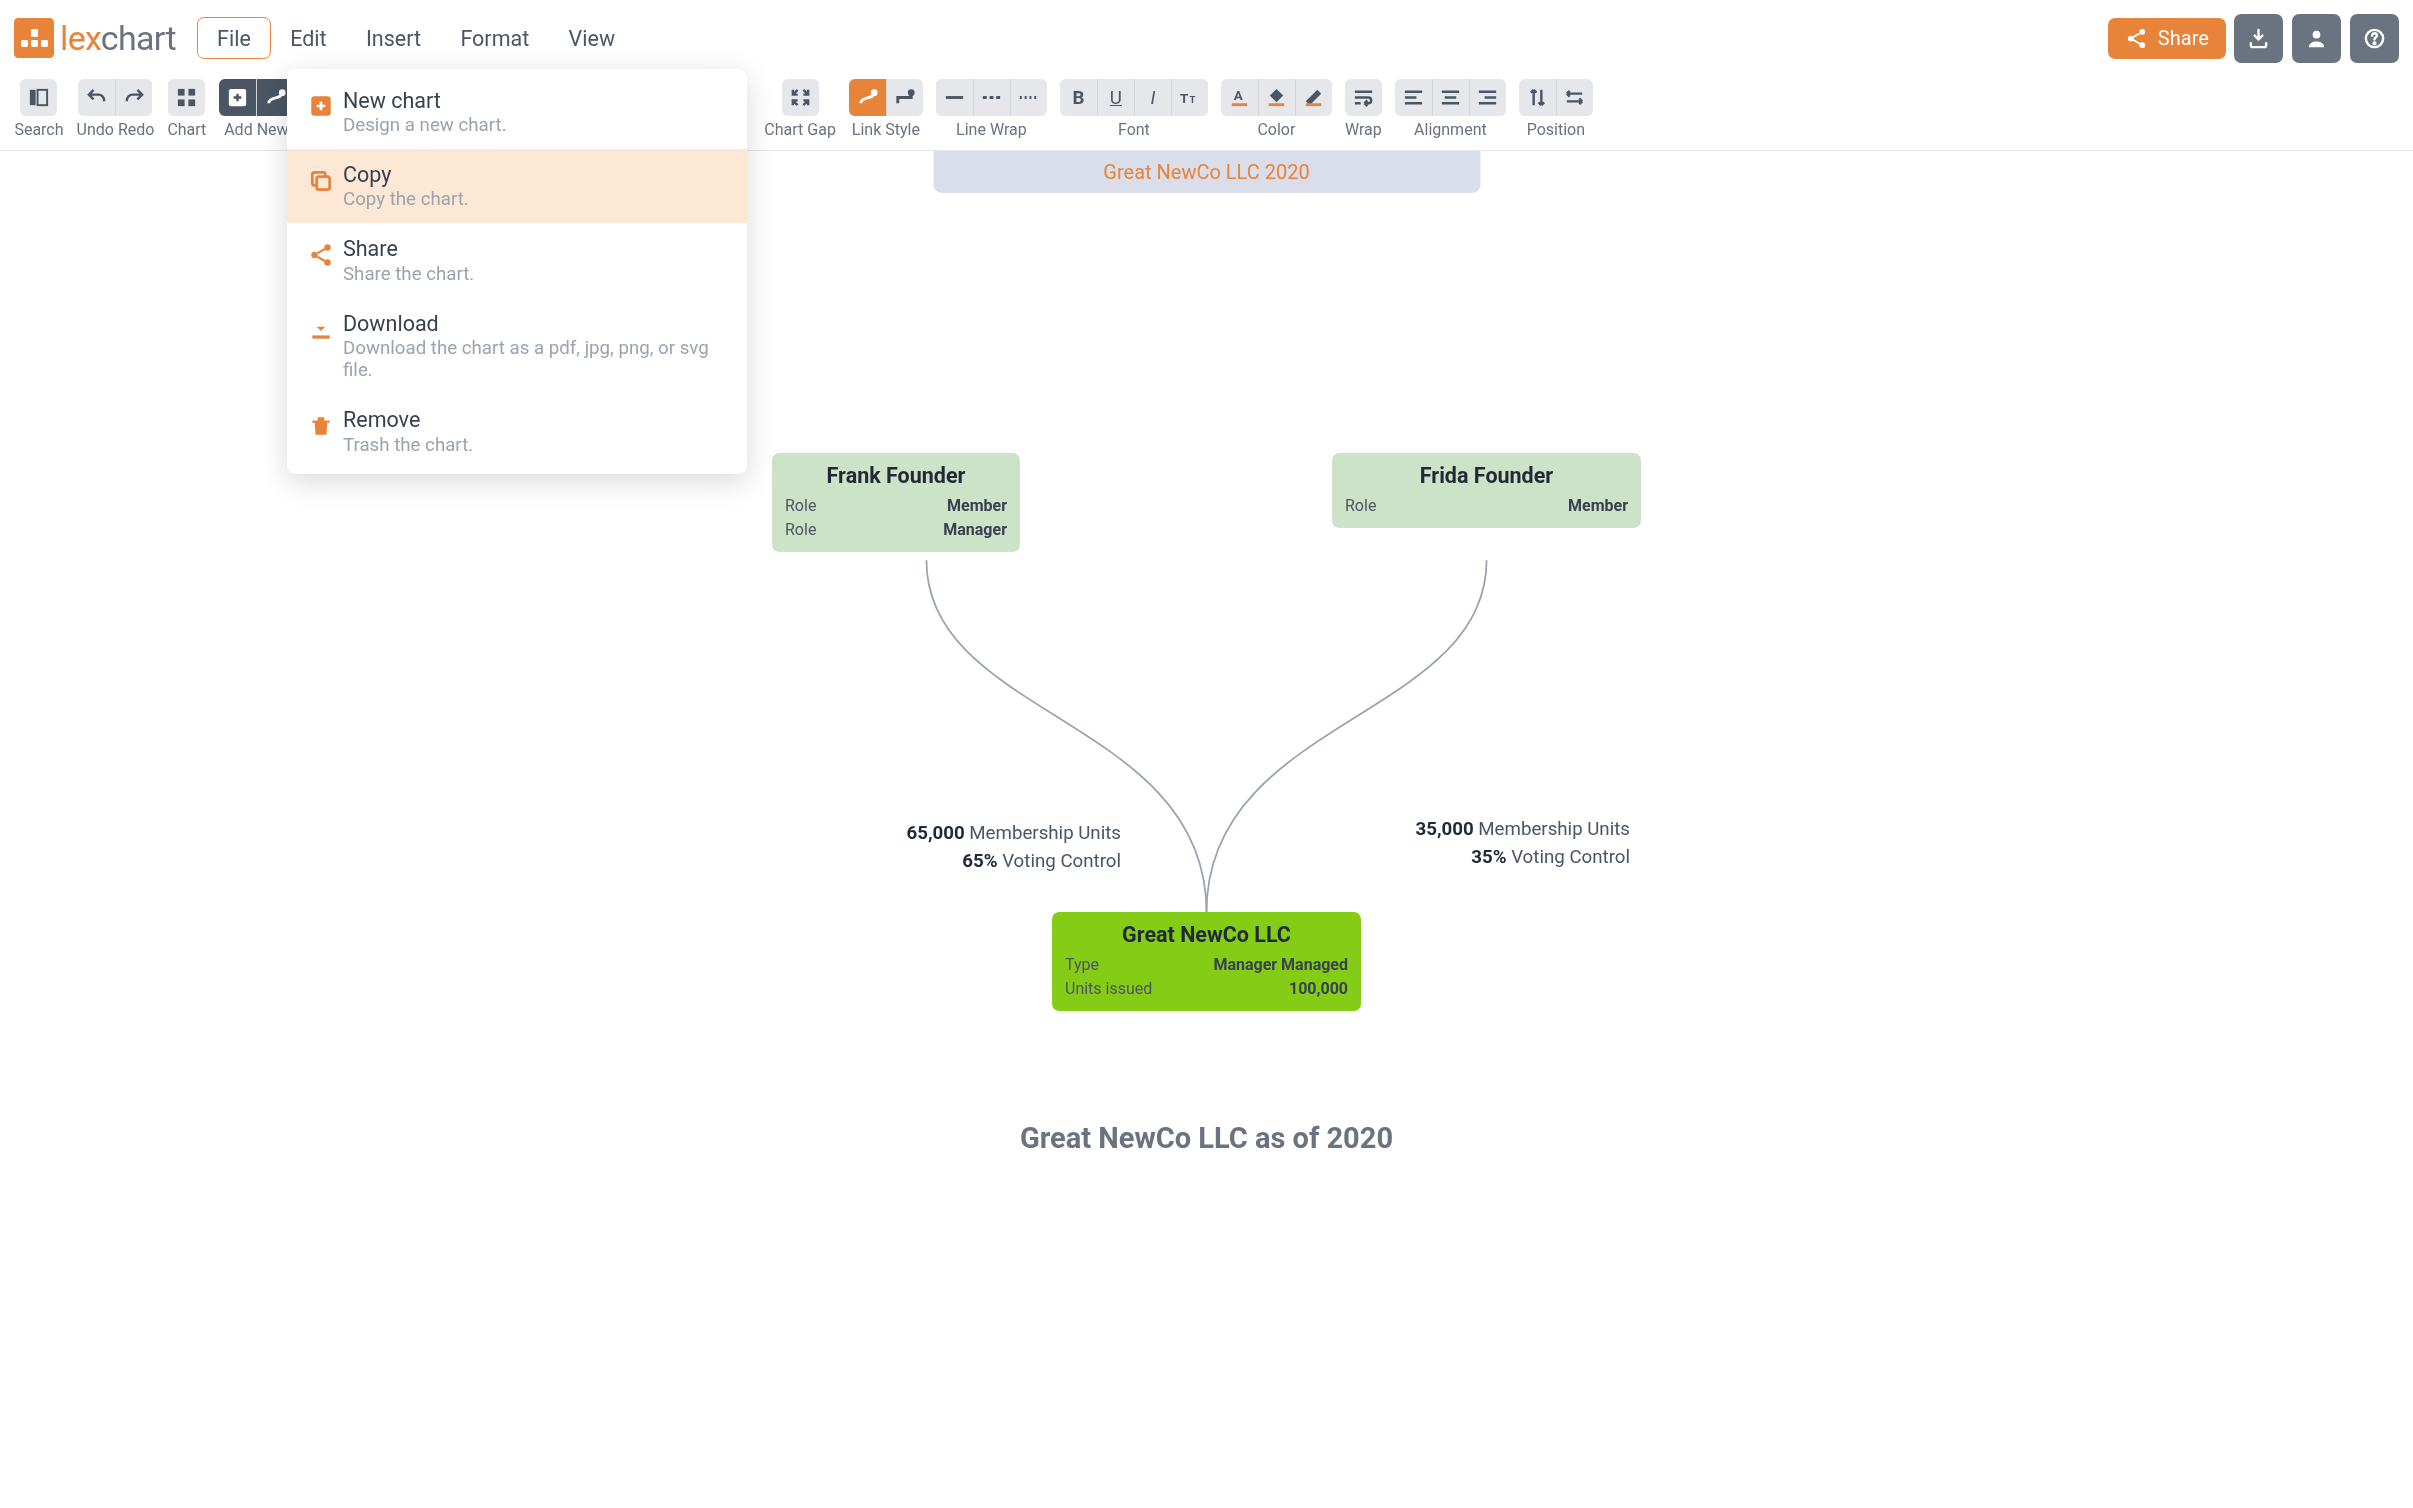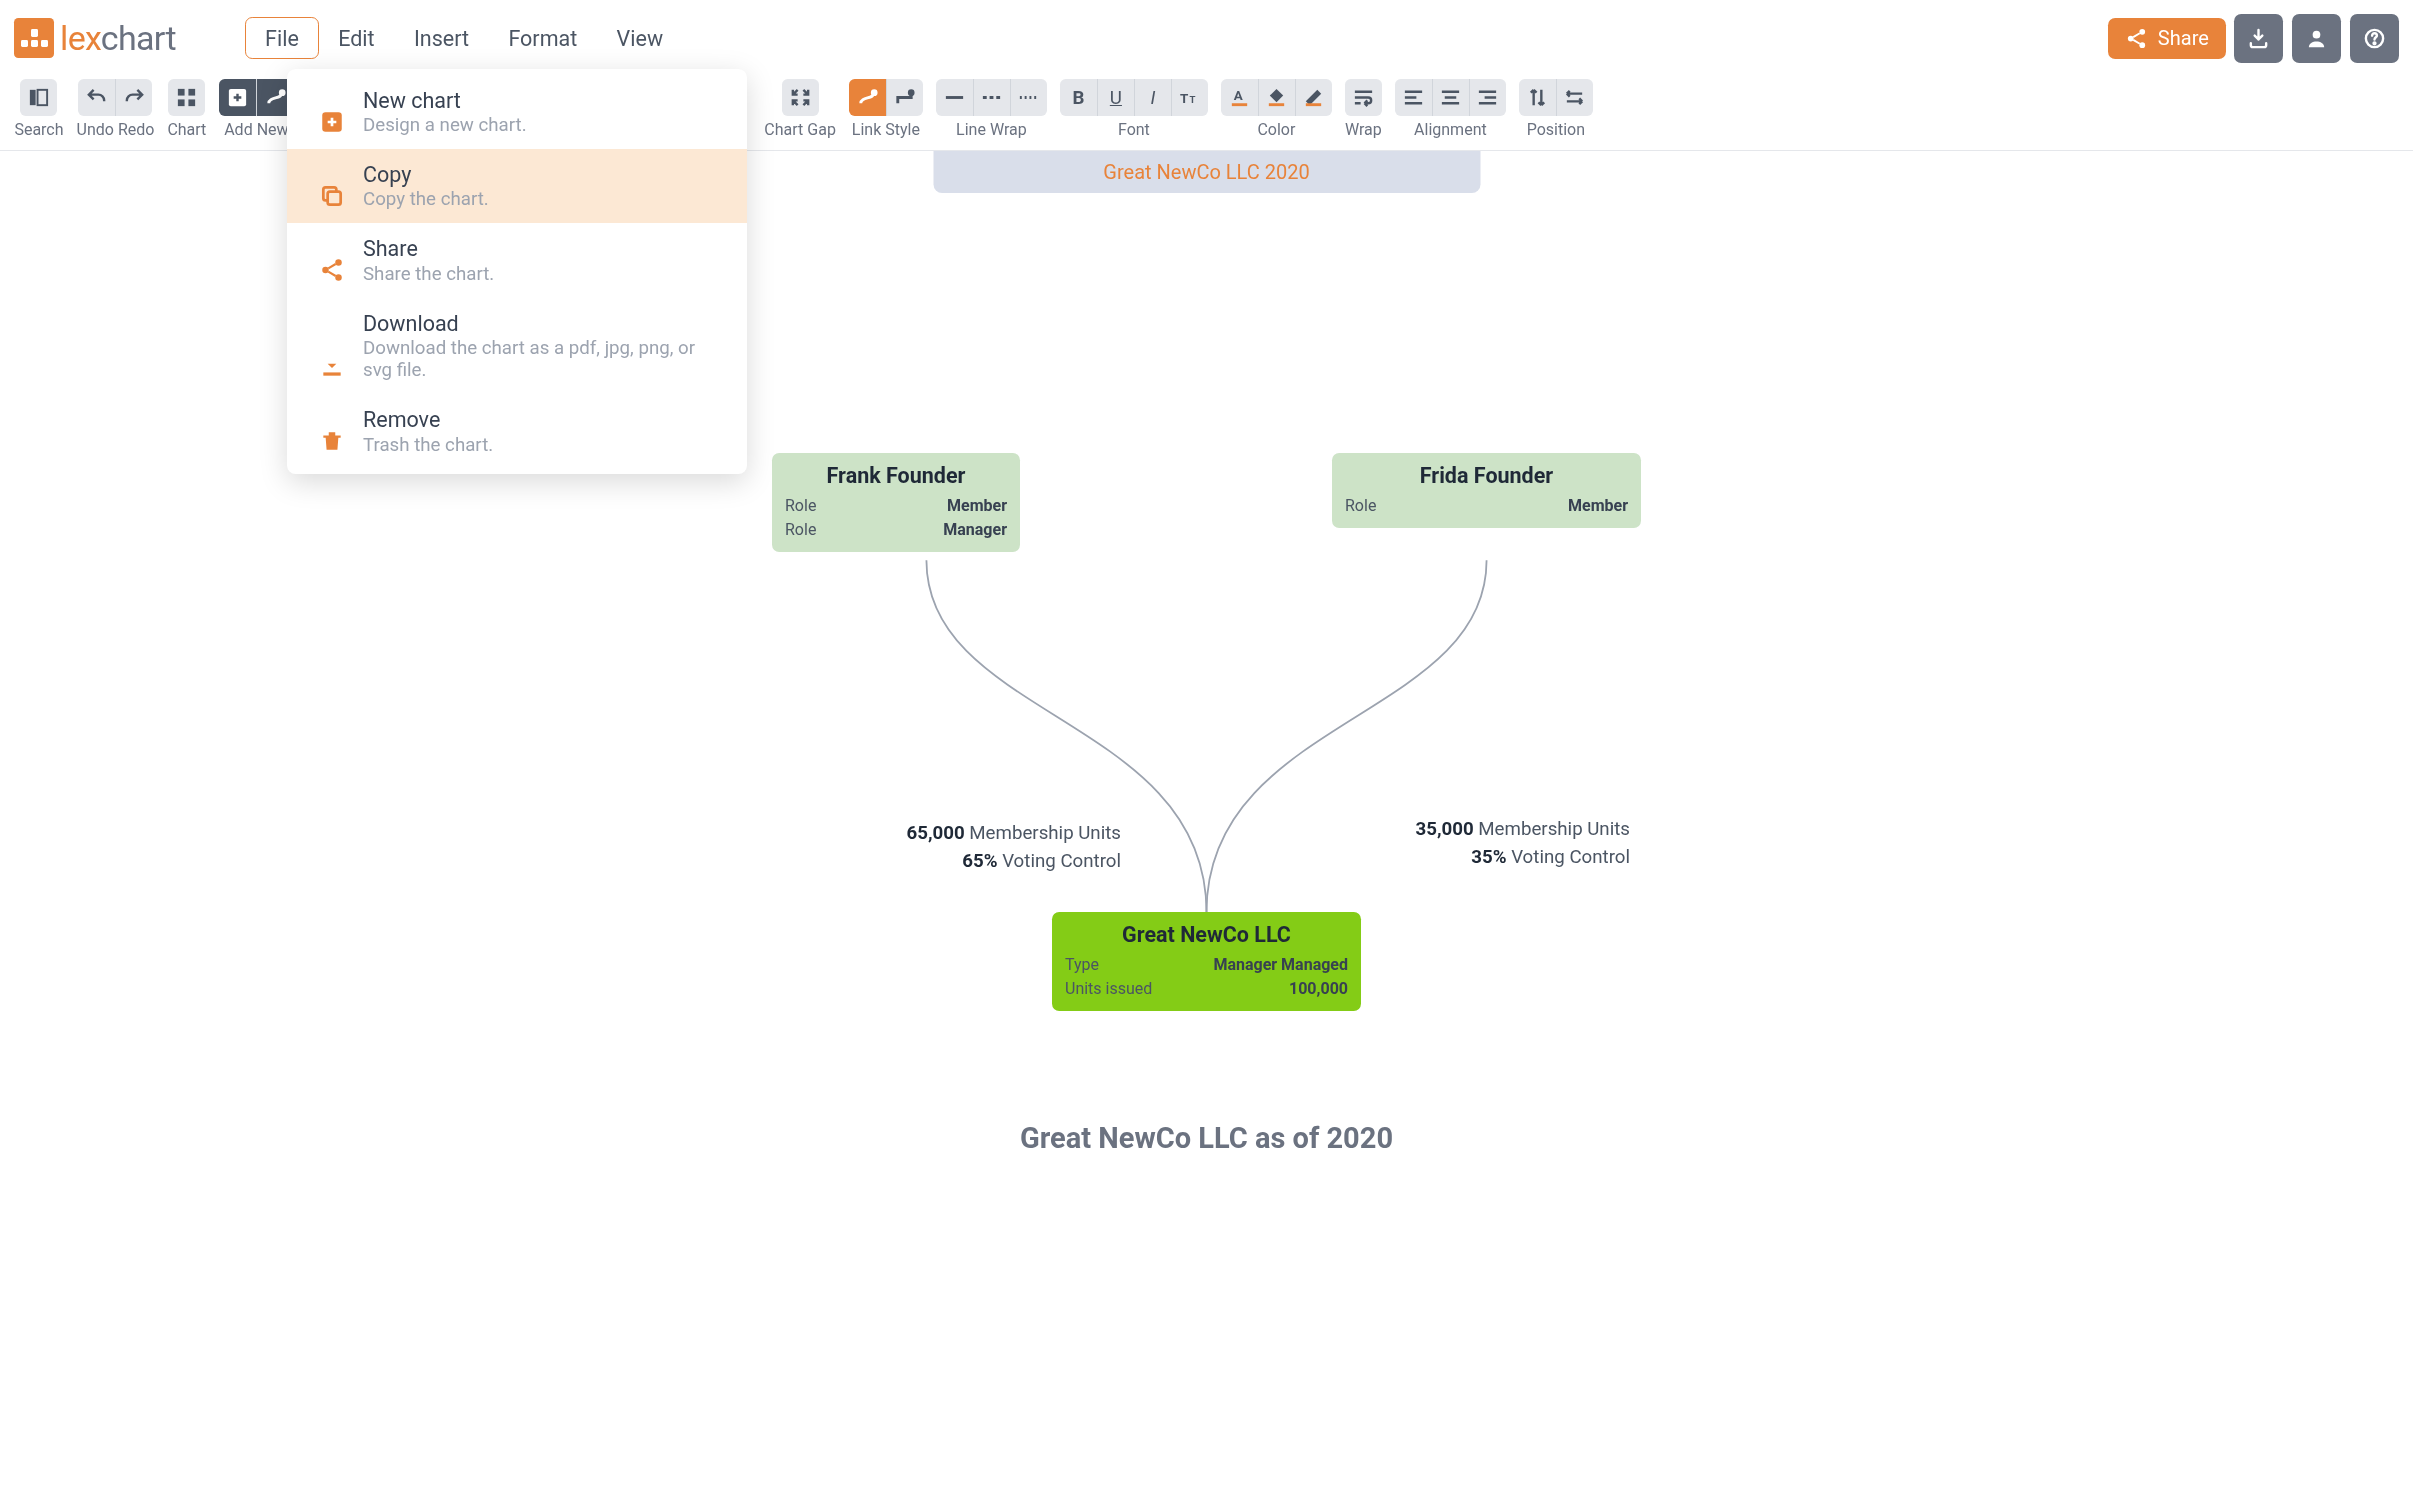--- a/index.html
+++ b/index.html
@@ -1,19 +1,19 @@
 <!DOCTYPE html>
 <html style="font-size:11.5px"><head>
 <meta charset="utf-8">
 <style>
   * { box-sizing: border-box; margin: 0; padding: 0; font-family: -apple-system, BlinkMacSystemFont, "Segoe UI", Roboto, Helvetica, Arial, sans-serif; }
   body { background: #fff; color: #333; width: 2413px; height: 1508px; overflow: hidden; transform-origin: top left; }
   
   
-  .topbar { display: flex; align-items: center; padding: 7.2px 14.4px 0 14.4px; height: 69px; gap: 48px; }
+  .topbar { display: flex; align-items: center; padding: 7.2px 14.4px 0 14.4px; height: 69px; }
   .logo { display: flex; align-items: center; gap: 5.7px; margin-right: 14.4px; }
   .logo-icon { width: 40px; height: 40px; background: #e8833a; border-radius: 4.3px; display:flex; flex-direction:column; justify-content:center; align-items:center; gap:2.9px; }
   .logo-icon .row { display:flex; gap:2.9px; }
   .logo-icon .sq { width:7.2px; height:7.2px; background:#fff; border-radius:1.4px; }
   .logo-text { font-size: 34px; font-weight: 400; letter-spacing: -0.7px; }
   .logo-text .lex { color: #e8833a; }
   .logo-text .chart { color: #6b7280; }
   
   .menubar { display: flex; gap: 0; margin-left: 7.2px; }
   .menu-item { padding: 7.2px 18.7px; font-size: 21.5px; color: #4b5563; border-radius: 7.2px; cursor: pointer; border:1.4px solid transparent; }
@@ -30,21 +30,21 @@
   .tool-btn { width:37px; height:37px; background:#e5e7eb; display:flex; align-items:center; justify-content:center; color:#4b5563; border:none; }
   .tool-btn.dark { background:#4b5563; color:#fff; }
   .tool-btn.orange { background:#e8833a; color:#fff; }
   .tool-btn:first-child { border-top-left-radius:5.7px; border-bottom-left-radius:5.7px; }
   .tool-btn:last-child { border-top-right-radius:5.7px; border-bottom-right-radius:5.7px; }
   .tool-btn + .tool-btn { border-left:0.7px solid #d1d5db; }
   .tool-label { font-size: 16px; color:#6b7280; }
   
   
   .dropdown { position:absolute; top:69px; left:287px; width:460px; background:#fff; border-radius:8.6px; box-shadow: 0 7.2px 29px rgba(0,0,0,0.15); padding: 5.7px 0; z-index:100; }
-  .dd-item { display:flex; align-items:flex-end; gap:17px; padding: 13px 30px; cursor:pointer; }
+  .dd-item { display:flex; align-items:flex-start; gap:8px; padding: 13px 19px; cursor:pointer; }
   .dd-item.highlight { background:#fce8d4; }
   .dd-icon { width:29px; height:29px; color:#e8833a; flex-shrink:0; margin-top:4.3px; display:flex; align-items:center; justify-content:center; }
   .dd-text { display:flex; flex-direction:column; gap:1.4px; }
   .dd-title { font-size:21.5px; color:#374151; }
   .dd-desc { font-size:18.7px; color:#9ca3af; }
   
   
   .canvas { position:relative; width:100%; height: calc(100% - 151px); }
   .chart-title-bar { position:absolute; top:0; left:50%; transform:translateX(-50%); width:547px; height:42px; background:#d9deea; border-bottom-left-radius:8.6px; border-bottom-right-radius:8.6px; display:flex; align-items:center; justify-content:center; font-size:20px; color:#e8833a; font-weight:400; }
   

